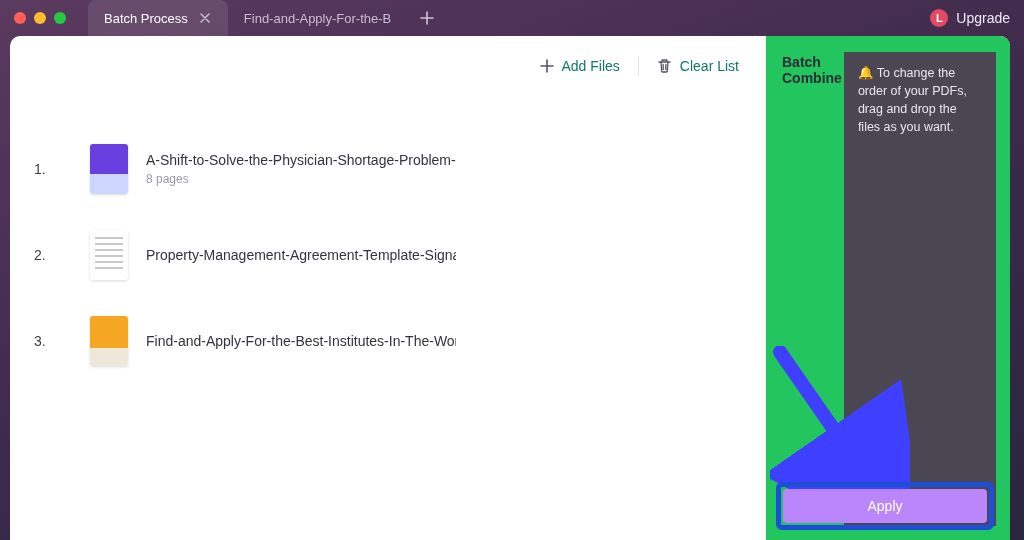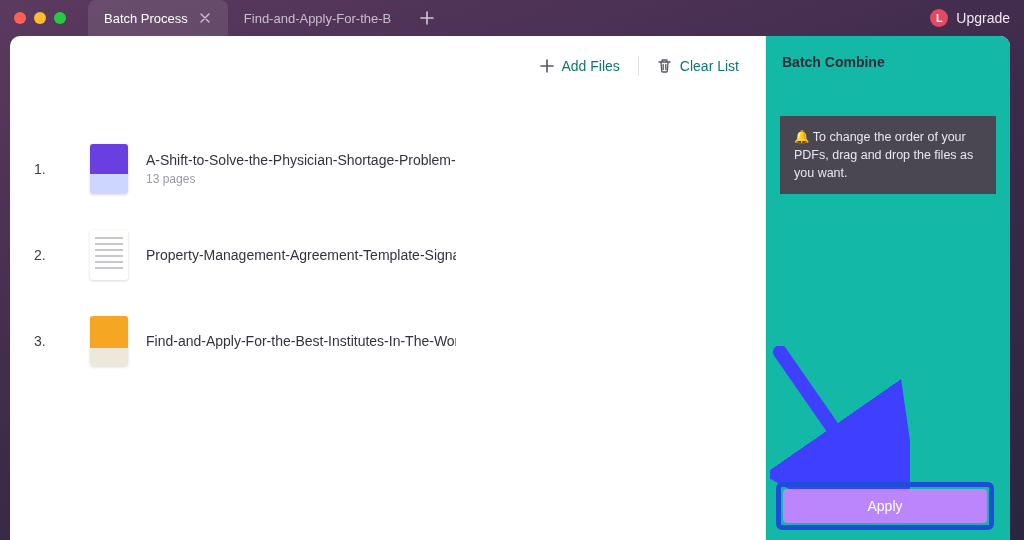--- a/index.html
+++ b/index.html
@@ -56,22 +56,22 @@
   .thumb { width:38px; height:50px; border-radius:3px; box-shadow:0 1px 3px rgba(0,0,0,0.15); background:#efeef3; overflow:hidden; display:flex; flex-direction:column;}
   .thumb.purple { background:linear-gradient(180deg,#6a3fe0 60%,#cdd6ff 60%); }
   .thumb.white  { background:#fff; padding:5px; }
   .thumb.white div{ height:2px; background:#c9c7d0; margin:2px 0;}
   .thumb.yellow { background:linear-gradient(180deg,#f5a623 65%,#eee8da 65%); }
   .meta { display:flex; flex-direction:column; gap:4px; min-width:0; flex:1; }
   .fname { font-size:14px; color:#34323c; white-space:nowrap; overflow:hidden; text-overflow: clip; max-width:310px; }
   .pages { font-size:12px; color:#9c98a6; }
 
   .side {
-    width:244px; background:#14b8a6; display:flex; flex-direction:column;
-    padding:16px 14px 14px 14px; position:relative;gap:32px;
+    width:244px; background:#22c55e; display:flex; flex-direction:row;
+    padding:16px 14px 14px 14px; position:relative;
   }
   .side-title { font-size:14px; font-weight:600; color:#2f2d38; margin:2px 2px 14px 2px; }
   .tip {
     background:#4a4753; color:#e9e6ef; font-size:12.5px; line-height:1.45;
     border-radius:0; padding:12px 14px;
   }
   .apply-wrap {
     position:absolute; left:10px; right:16px; bottom:10px;
     border:5px solid #1d4ed8; border-radius:6px; padding:2px;
   }
@@ -138,21 +138,21 @@
         <span>Clear List</span>
       </div>
     </div>
 
     <div class="list">
       <div class="row">
         <span class="idx">1.</span>
         <div class="thumb purple"></div>
         <div class="meta">
           <span class="fname">A-Shift-to-Solve-the-Physician-Shortage-Problem-ar</span>
-          <span class="pages">13 pages</span>
+          <span class="pages">8 pages</span>
         </div>
       </div>
       <div class="row">
         <span class="idx">2.</span>
         <div class="thumb white">
             <div></div>
             <div></div>
             <div></div>
             <div></div>
             <div></div>

